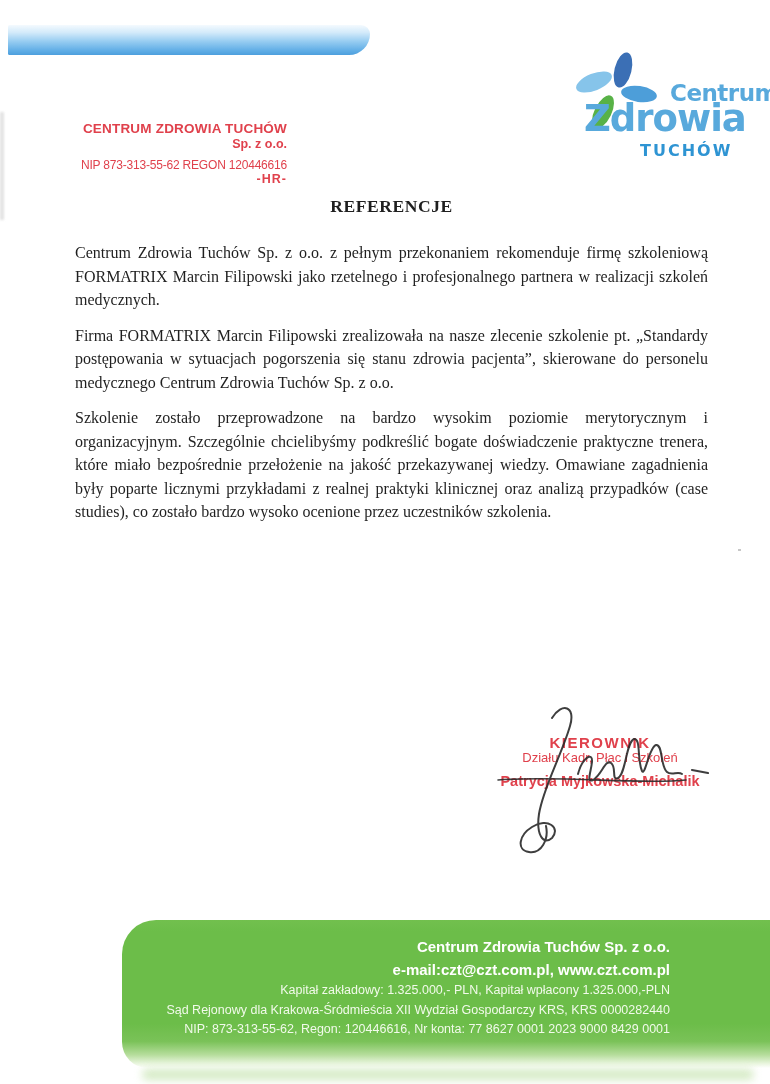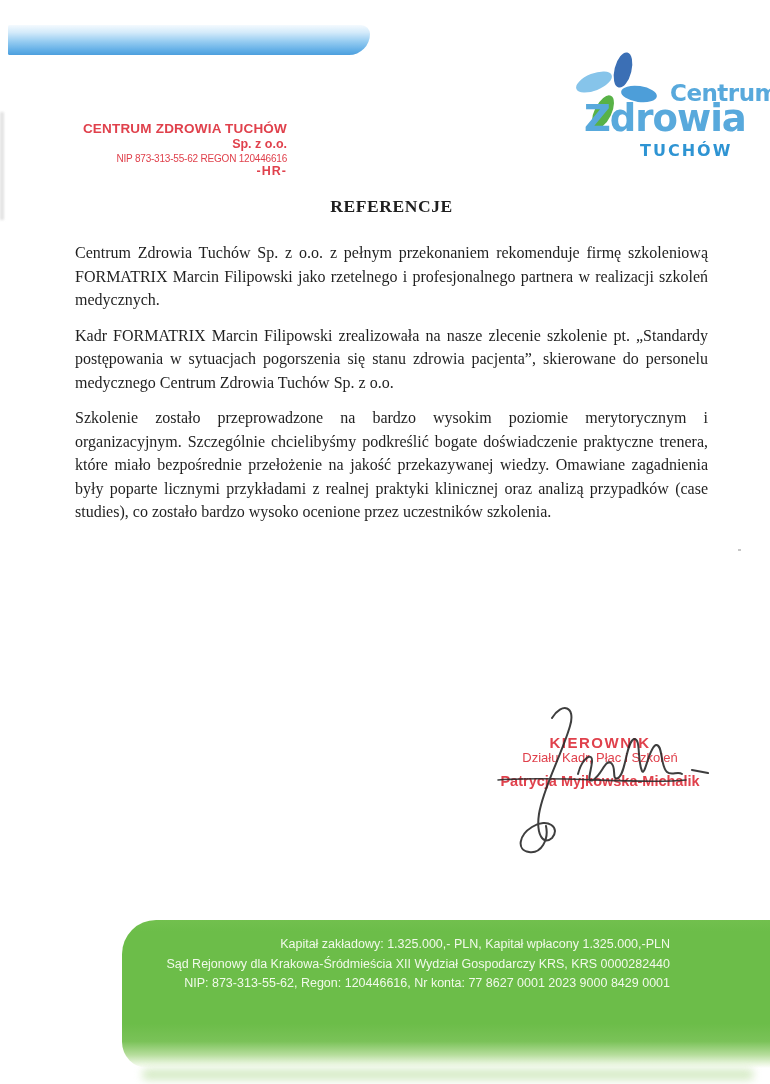--- a/index.html
+++ b/index.html
@@ -26,21 +26,21 @@
     filter:blur(.4px);
   }
   
   .stamp-top{
     position:absolute;left:55px;top:122px;width:232px;text-align:right;
     color:var(--stamp-red);line-height:1.1;
   }
   .stamp-line1{font-family:var(--sans);font-weight:700;font-size:13.5px;letter-spacing:.2px;}
   .stamp-line2{font-family:var(--sans);font-weight:700;font-size:12.5px;margin-top:1px;}
   .stamp-line3{font-family:var(--serif);font-size:15px;margin-top:2px;}
-  .stamp-line4{font-family:var(--sans);font-size:10px;margin-top:1px;letter-spacing:-.2px;}
+  .stamp-line4{font-family:var(--sans);font-size:12px;margin-top:7px;letter-spacing:-.2px;}
   .stamp-line5{font-family:Liberation Sans, sans-serif;font-weight:700;font-size:12.5px;margin-top:1px;letter-spacing:1px;}
   
   .logo{position:absolute;left:550px;top:45px;width:210px;height:125px;}
   .logo-flower{position:absolute;left:20px;top:5px;}
   .logo-word1{position:absolute;left:100px;top:35px;font-family:var(--logo-font);font-weight:700;font-size:23px;color:var(--logo-blue);letter-spacing:-.5px;margin-left:20px;}
   .logo-word2{position:absolute;left:34px;top:52px;font-family:var(--logo-font);font-weight:700;font-size:37px;color:var(--logo-blue);letter-spacing:-1px;}
   .logo-word3{position:absolute;left:90px;top:96px;font-family:var(--logo-font);font-weight:700;font-size:16px;color:var(--logo-blue-dark);letter-spacing:2px;}
   
   .doc-title{
     position:absolute;left:75px;top:196px;width:633px;text-align:center;
@@ -106,21 +106,21 @@
     </svg>
     <div class="logo-word1">Centrum</div>
     <div class="logo-word2">Zdrowia</div>
     <div class="logo-word3">TUCHÓW</div>
   </div>
 
   <div class="doc-title">REFERENCJE</div>
 
   <div class="doc-body" id="doc-body">
       <p><span>Centrum Zdrowia Tuchów Sp. z o.o. z pełnym przekonaniem rekomenduje firmę szkoleniową </span><span class="b">FORMATRIX Marcin Filipowski</span><span> jako rzetelnego i profesjonalnego partnera w realizacji szkoleń medycznych.</span></p>
-      <p><span>Kadr FORMATRIX Marcin Filipowski zrealizowała na nasze zlecenie szkolenie pt. </span><span class="b">„Standardy postępowania w sytuacjach pogorszenia się stanu zdrowia pacjenta”</span><span>, skierowane do personelu medycznego Centrum Zdrowia Tuchów Sp. z o.o.</span></p>
+      <p><span>Firma FORMATRIX Marcin Filipowski zrealizowała na nasze zlecenie szkolenie pt. </span><span class="b">„Standardy postępowania w sytuacjach pogorszenia się stanu zdrowia pacjenta”</span><span>, skierowane do personelu medycznego Centrum Zdrowia Tuchów Sp. z o.o.</span></p>
       <p><span>Szkolenie zostało przeprowadzone na bardzo wysokim poziomie merytorycznym i organizacyjnym. Szczególnie chcielibyśmy podkreślić </span><span class="b">bogate doświadczenie praktyczne trenera</span><span>, które miało bezpośrednie przełożenie na jakość przekazywanej wiedzy. Omawiane zagadnienia były poparte licznymi </span><span class="b">przykładami z realnej praktyki klinicznej oraz analizą przypadków (case studies)</span><span>, co zostało bardzo wysoko ocenione przez uczestników szkolenia.</span></p>
     </div>
 
   <div class="sig-block">
     <div class="sig-stamp">
       <div class="sig-role1">KIEROWNIK</div>
       <div class="sig-role2">Działu Kadr, Płac i Szkoleń</div>
       <div class="sig-name">Patrycja Myjkowska-Michalik</div>
     </div>
     <svg class="sig-ink" width="290" height="170" viewBox="0 0 290 170">
@@ -132,20 +132,22 @@
 
         <path d="M58,80 C120,75 200,85 246,80" stroke-width="1.6"></path>
 
         <path d="M252,70 L268,73" stroke-width="2.2"></path>
       </g>
     </svg>
   </div>
 
   <div class="footer">
     <div class="footer-text">
+      <div class="f-bold">Centrum Zdrowia Tuchów Sp. z o.o.</div>
+      <div class="f-bold">e-mail:czt@czt.com.pl, www.czt.com.pl</div>
       <div class="f-light">Kapitał zakładowy: 1.325.000,- PLN, Kapitał wpłacony 1.325.000,-PLN</div>
       <div class="f-light">Sąd Rejonowy dla Krakowa-Śródmieścia XII Wydział Gospodarczy KRS, KRS 0000282440</div>
       <div class="f-light">NIP: 873-313-55-62, Regon: 120446616, Nr konta: 77 8627 0001 2023 9000 8429 0001</div>
     </div>
   </div>
   <div class="footer-strip"></div>
 
   <div class="edge-artifact"></div>
   <div class="dot-artifact"></div>
 

